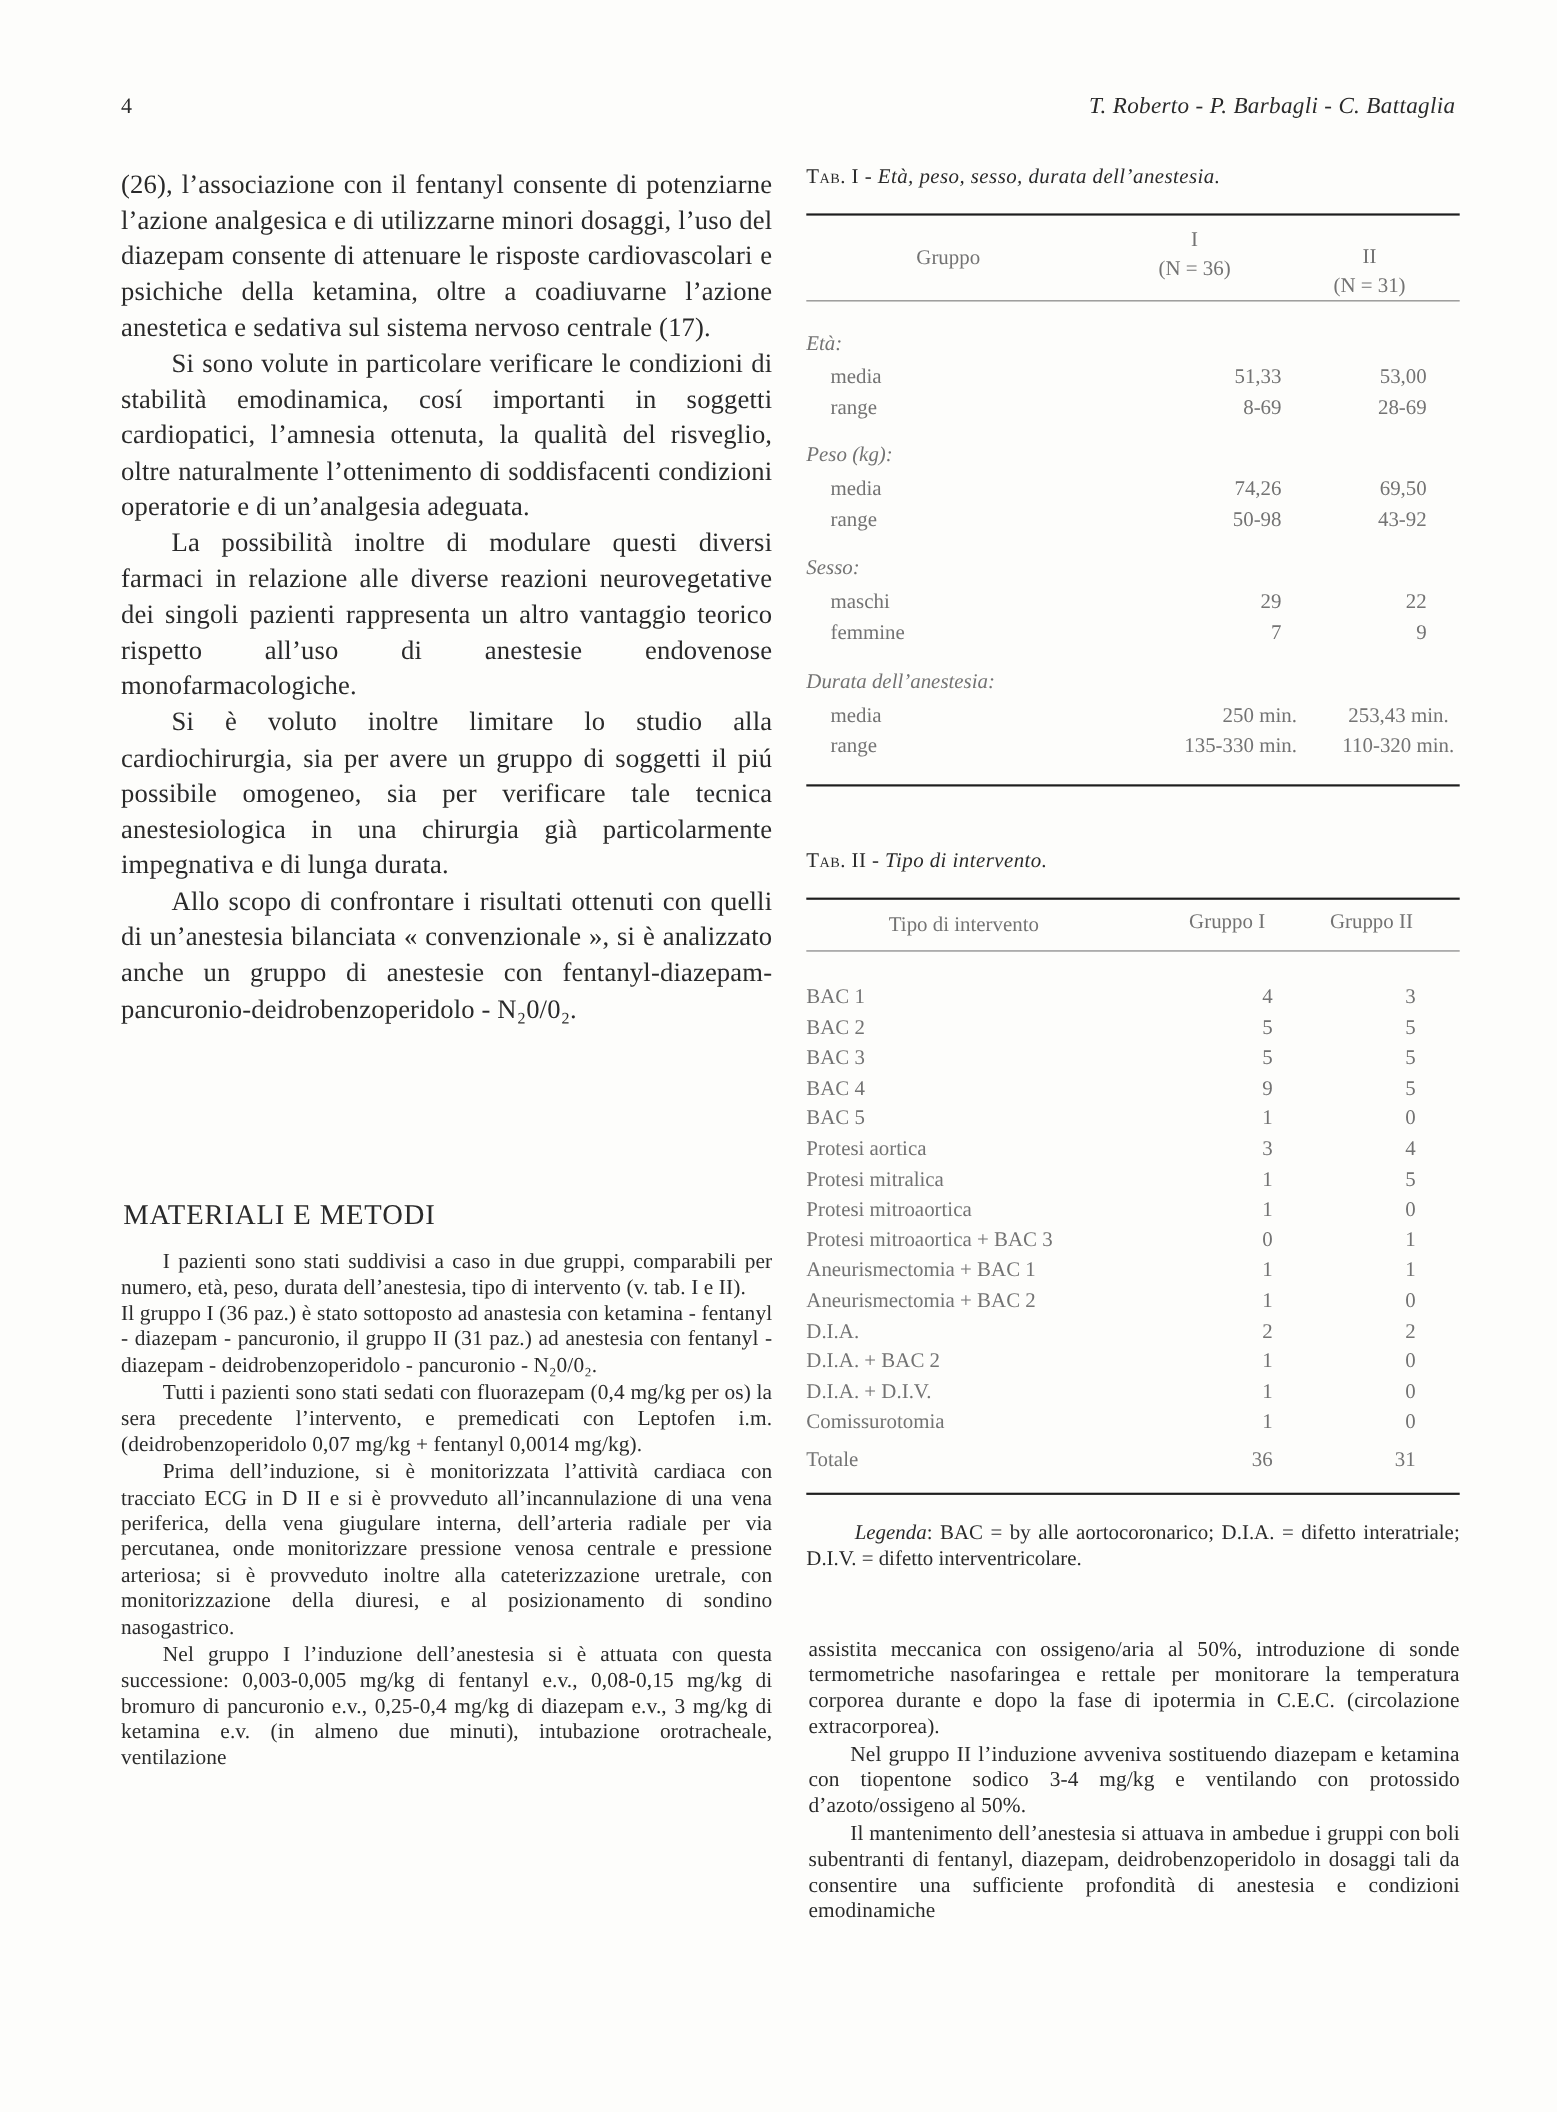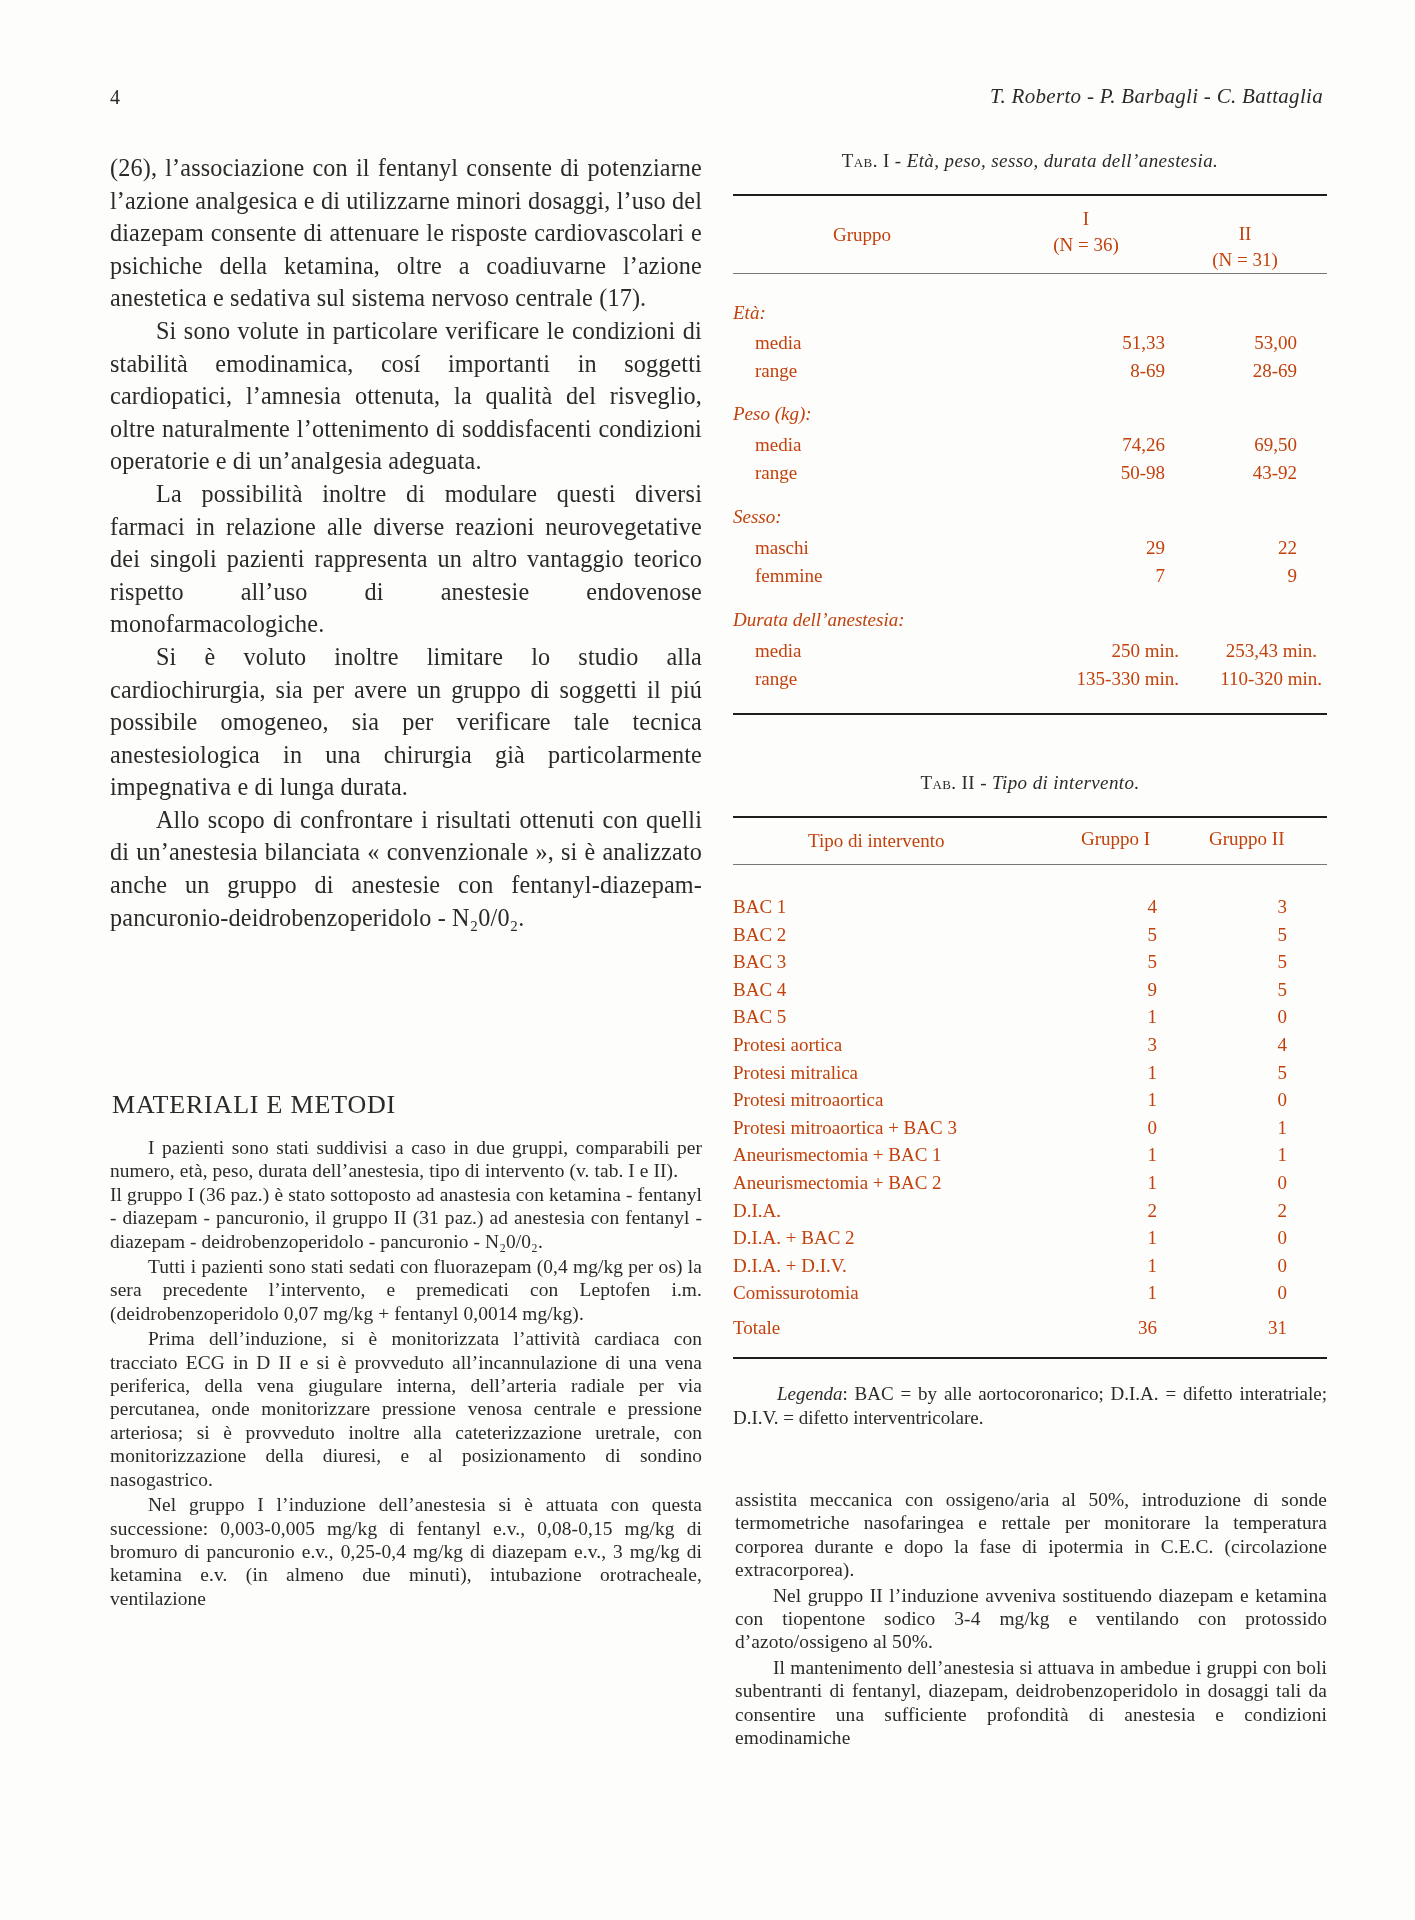--- a/index.html
+++ b/index.html
@@ -22,26 +22,26 @@
   .body-sm p {
     margin: 0; font-family: "Liberation Serif", serif; font-size: 19.4px;
     line-height: 23.4px; text-align: justify; letter-spacing: 0.1px;
   }
   .body-sm p.indent { text-indent: 38px; }
   .body-sm p.gap { margin-top: 2px; }
   .section-title { left: 112px; top: 1090px; font-family: "Liberation Serif", serif; font-size: 26px; letter-spacing: 0.8px; }
 
   
   .col-right { left: 733px; width: 594px; }
-  .tab-caption { font-family: "Liberation Serif", serif; font-size: 19px; text-align: center; width: 594px; letter-spacing: 0.4px; }
+  .tab-caption { font-family: "Liberation Serif", serif; font-size: 19px; width: 594px; letter-spacing: 0.4px; }
   .tab-caption .sc { font-variant: small-caps; }
   .tab-caption .it { font-style: italic; }
   .rule-thick { height: 0; border-top: 2.5px solid #1e1e1e; width: 594px; }
   .rule-thin { height: 0; border-top: 1px solid #777; width: 594px; }
-  .tbl { font-family: "Liberation Serif", serif; font-size: 19px; color: #c2410c; }
+  .tbl { font-family: "Liberation Serif", serif; font-size: 19px; color: #737373; }
   .tbl .row { position: absolute; left: 0; width: 594px; height: 24px; }
   .tbl .lbl { position: absolute; left: 0; }
   .tbl .lbl.sub { left: 22px; }
   .tbl .grp { position: absolute; left: 0; font-style: italic; }
   .tbl .c1 { position: absolute; right: 162px; text-align: right; }
   .tbl .c2 { position: absolute; right: 30px; text-align: right; }
   .tbl .c1w { position: absolute; width: 150px; left: 278px; text-align: center; }
   .tbl .c2w { position: absolute; width: 150px; left: 437px; text-align: center; margin-top: 15px; }
   .t2 .c1 { right: 170px; }
   .t2 .c2 { right: 40px; }

